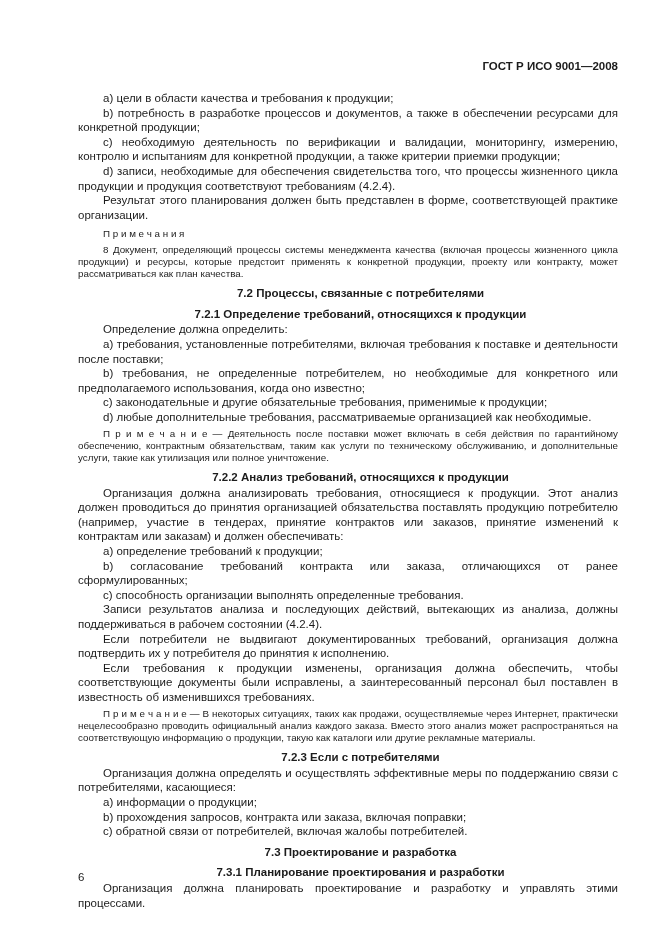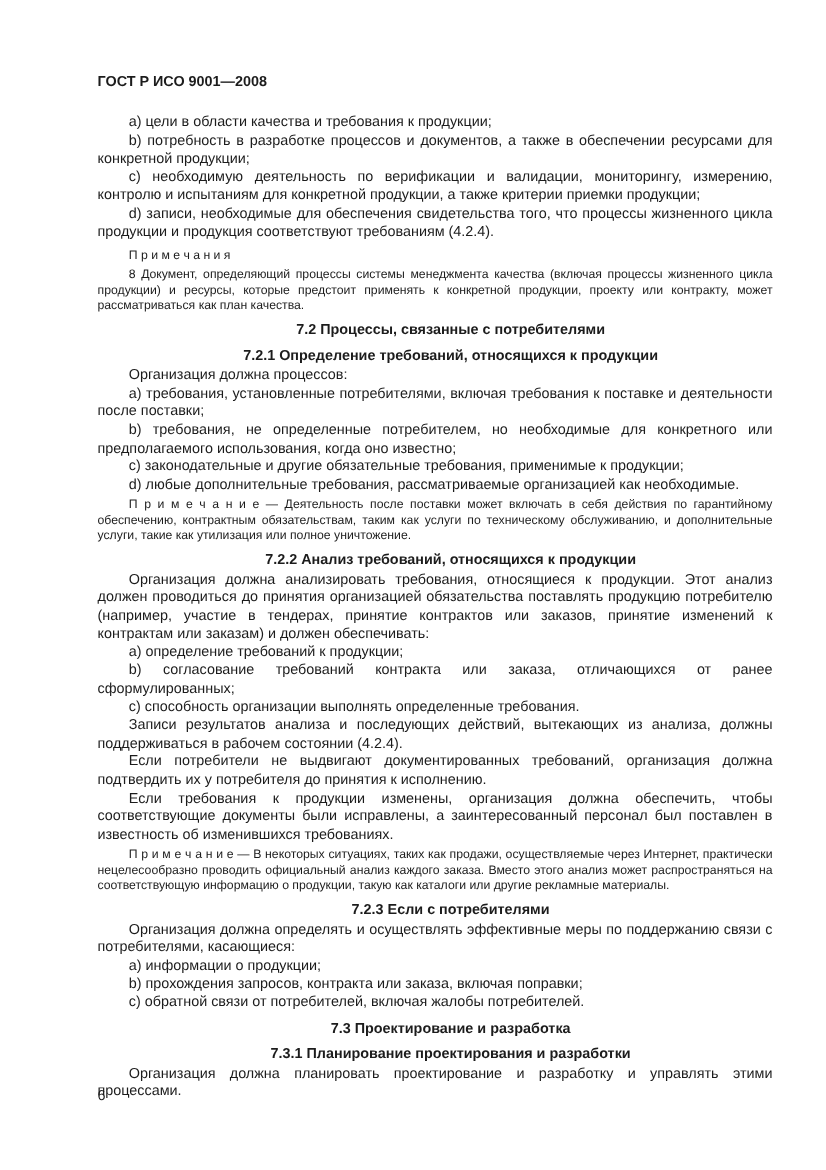--- a/index.html
+++ b/index.html
@@ -20,21 +20,21 @@
   .content {
     position: absolute;
     left: 78px;
     top: 60px;
     width: 540px;
   }
   .doc-header {
     font-size: 11.5px;
     font-weight: bold;
     margin: 0 0 19px 0;
-    text-align: left;
+    text-align: right;
   }
   .blocks p {
     margin: 0;
     padding: 0;
   }
   .blocks p.para {
     font-size: 11.5px;
     line-height: 14.6px;
     text-align: justify;
     text-indent: 25px;
@@ -72,25 +72,26 @@
 <body>
 
 <div class="page">
   <div class="content">
     <div class="doc-header">ГОСТ Р ИСО 9001—2008</div>
     <div class="blocks">
         <p class="para">a) цели в области качества и требования к продукции;</p>
         <p class="para">b) потребность в разработке процессов и документов, а также в обеспечении ресурсами для конкретной продукции;</p>
         <p class="para">c) необходимую деятельность по верификации и валидации, мониторингу, измерению, контролю и испытаниям для конкретной продукции, а также критерии приемки продукции;</p>
         <p class="para">d) записи, необходимые для обеспечения свидетельства того, что процессы жизненного цикла продукции и продукция соответствуют требованиям (4.2.4).</p>
+        <p class="para">Результат этого планирования должен быть представлен в форме, соответствующей практике организации.</p>
         <p class="note-title">П р и м е ч а н и я</p>
         <p class="note">8 Документ, определяющий процессы системы менеджмента качества (включая процессы жизненного цикла продукции) и ресурсы, которые предстоит применять к конкретной продукции, проекту или контракту, может рассматриваться как план качества.</p>
         <p class="heading">7.2 Процессы, связанные с потребителями</p>
         <p class="heading">7.2.1 Определение требований, относящихся к продукции</p>
-        <p class="para">Организация должна процессов:</p>
+        <p class="para">Определение должна определить:</p>
         <p class="para">a) требования, установленные потребителями, включая требования к поставке и деятельности после поставки;</p>
         <p class="para">b) требования, не определенные потребителем, но необходимые для конкретного или предполагаемого использования, когда оно известно;</p>
         <p class="para">c) законодательные и другие обязательные требования, применимые к продукции;</p>
         <p class="para">d) любые дополнительные требования, рассматриваемые организацией как необходимые.</p>
         <p class="note">П р и м е ч а н и е — Деятельность после поставки может включать в себя действия по гарантийному обеспечению, контрактным обязательствам, таким как услуги по техническому обслуживанию, и дополнительные услуги, такие как утилизация или полное уничтожение.</p>
         <p class="heading">7.2.2 Анализ требований, относящихся к продукции</p>
         <p class="para">Организация должна анализировать требования, относящиеся к продукции. Этот анализ должен проводиться до принятия организацией обязательства поставлять продукцию потребителю (например, участие в тендерах, принятие контрактов или заказов, принятие изменений к контрактам или заказам) и должен обеспечивать:</p>
         <p class="para">a) определение требований к продукции;</p>
         <p class="para">b) согласование требований контракта или заказа, отличающихся от ранее сформулированных;</p>
         <p class="para">c) способность организации выполнять определенные требования.</p>

